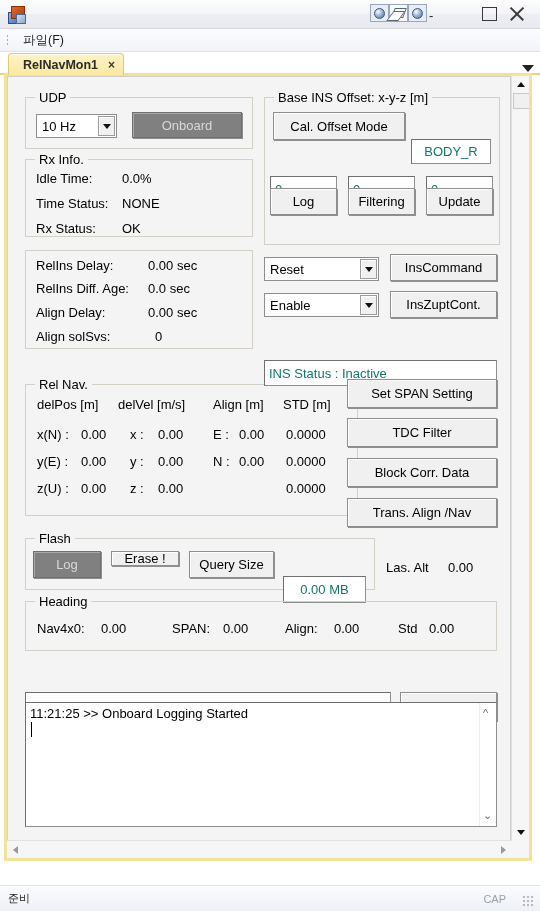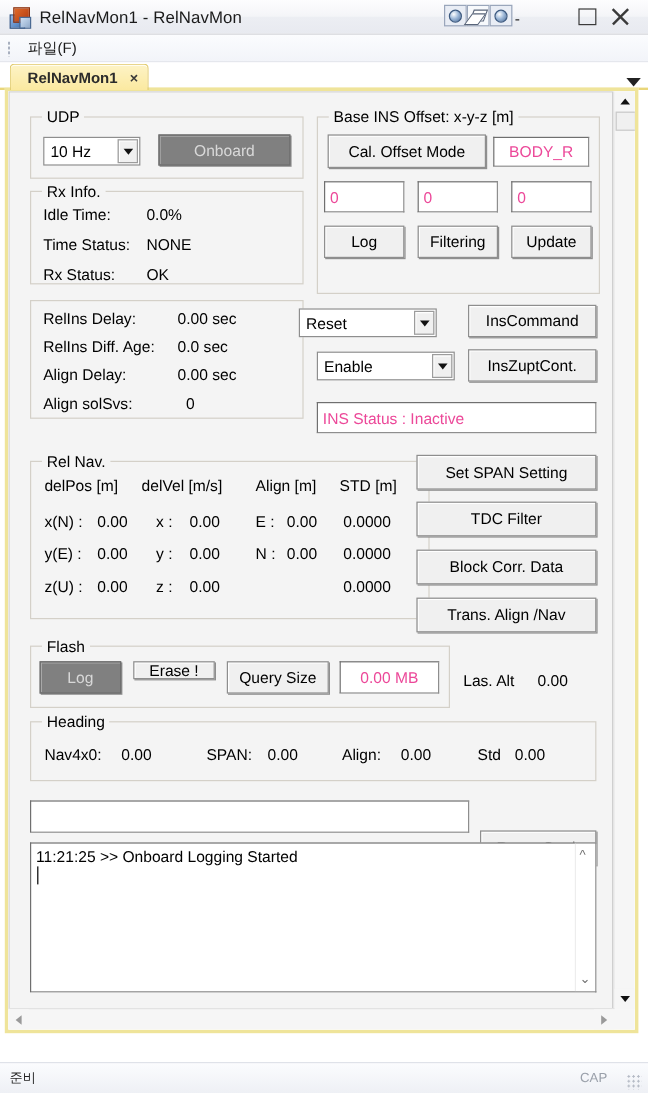--- a/index.html
+++ b/index.html
@@ -267,22 +267,23 @@
   }
   .txt {
     position: absolute;
     background: #ffffff;
     border: 1px solid #8e8e8e;
     border-top-color:#6f6f6f; border-left-color:#6f6f6f;
     box-sizing: border-box;
     display:flex; align-items:center;
     padding-left: 4px;
     font-size: 13px;
-    color:#ec4899;
+    color:#0f766e;
     white-space:nowrap;
+    margin-top:25px;
   }
   .txt.center { justify-content:center; padding-left:0; }
   .combo {
     position: absolute;
     background:#ffffff;
     border: 1px solid #8e8e8e;
     box-sizing:border-box;
     display:flex; align-items:center;
     font-size:13px;
     padding-left:5px;
@@ -359,21 +360,20 @@
 </style>
 </head>
 <body>
 
 <div class="titlebar">
   <div class="app-icon">
     <div class="sq2"></div>
       <div class="sq1"></div>
       <div class="sq3"></div>
   </div>
-  <div class="title-text">RelNavMon1 - RelNavMon</div>
 
   <div class="mdi-btns">
     <div class="mdi-btn">
         <div class="dot"></div>
       </div>
     <div class="mdi-btn mid">
         <div class="diamond"></div>
       </div>
     <div class="mdi-btn">
         <div class="dot"></div>
@@ -493,21 +493,21 @@
       <div class="btn" style="left:262px; top:111px; width:67px; height:27px;">
         <span>Log</span>
       </div>
       <div class="btn" style="left:340px; top:111px; width:67px; height:27px;">
         <span>Filtering</span>
       </div>
       <div class="btn" style="left:418px; top:111px; width:67px; height:27px;">
         <span>Update</span>
       </div>
 
-      <div class="combo" style="left:241px; top:180px; width:115px; height:24px;">
+      <div class="combo" style="left:256px; top:180px; width:115px; height:24px;">
         <span>Reset</span>
         <span class="arrowbox">
             <i></i>
           </span>
       </div>
       <div class="btn" style="left:382px; top:177px; width:107px; height:27px;">
         <span>InsCommand</span>
       </div>
 
       <div class="combo" style="left:256px; top:216px; width:115px; height:24px;">

